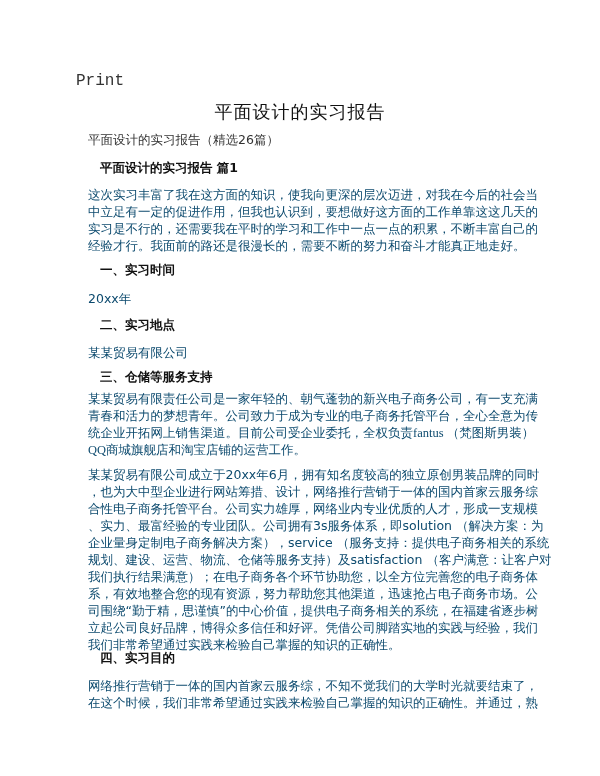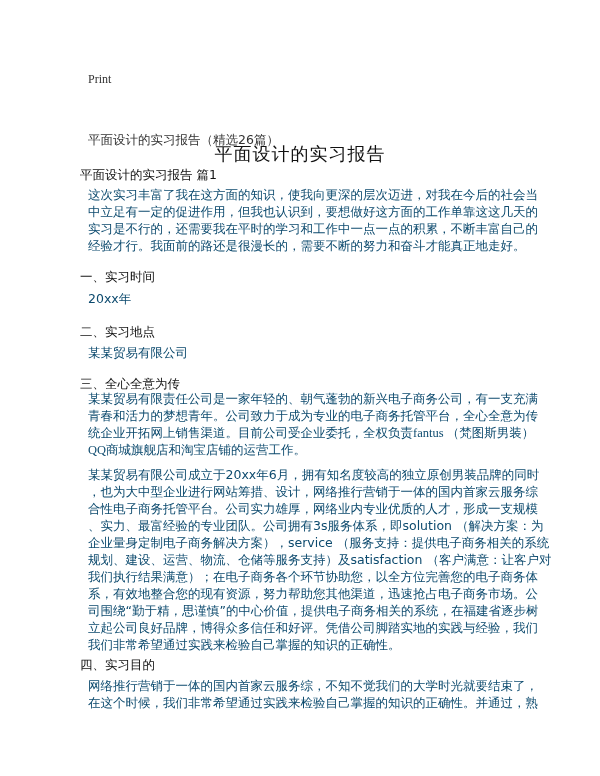--- a/index.html
+++ b/index.html
@@ -3,31 +3,31 @@
   <meta charset="utf-8">
   <style>
     html, body { margin: 0; padding: 0; background: #ffffff; }
     body {
       width: 600px; height: 776px; position: relative; overflow: hidden;
       font-family: "DejaVu Sans", "Liberation Sans", sans-serif;
       color: #222222;
     }
     .page { position: absolute; left: 0; top: 0; width: 600px; height: 776px; background: #fff; }
     .print-label {
-      position: absolute; left: 88px; top: 72px;
-      font-family: Liberation Serif, serif;
-      font-size: 12px; color: #333;
+      position: absolute; left: 76px; top: 72px;
+      font-family: Liberation Mono, monospace;
+      font-size: 16px; color: #333;
     }
     .doc-title {
       position: absolute; left: 0; width: 600px; top: 100px; text-align: center;
-      font-size: 18px; color: #111; letter-spacing: 1px; margin-top: 42px;
+      font-size: 18px; color: #111; letter-spacing: 1px;
     }
     .subtitle { position: absolute; left: 88px; top: 132px; font-size: 12.5px; color: #333; }
     .section-h {
-      position: absolute; left: 80px; font-size: 12.5px; font-weight: normal; color: #111; margin-top: 7px;
+      position: absolute; left: 100px; font-size: 12.5px; font-weight: bold; color: #111;
     }
     .para {
       position: absolute; left: 88px; width: 430px;
       font-size: 12.5px; line-height: 17px; color: #0c4a6e;
     }
     .para .ln { display: block; white-space: nowrap; height: 17px; }
   </style>
 </head>
 <body>
 
@@ -51,21 +51,21 @@
   <div class="section-h" style="top:262px;">一、实习时间</div>
   <div class="para" style="top:290px;">
     <span class="ln">20xx年</span>
   </div>
 
   <div class="section-h" style="top:317px;">二、实习地点</div>
   <div class="para" style="top:344px;">
     <span class="ln">某某贸易有限公司</span>
   </div>
 
-  <div class="section-h" style="top:369px;">三、全心全意为传</div>
+  <div class="section-h" style="top:369px;">三、仓储等服务支持</div>
 
   <div class="para" style="top:391px;font-family:Liberation Serif, serif;">
     <span class="ln">某某贸易有限责任公司是一家年轻的、朝气蓬勃的新兴电子商务公司，有一支充满</span>
     <span class="ln">青春和活力的梦想青年。公司致力于成为专业的电子商务托管平台，全心全意为传</span>
     <span class="ln">统企业开拓网上销售渠道。目前公司受企业委托，全权负责fantus （梵图斯男装）</span>
     <span class="ln">QQ商城旗舰店和淘宝店铺的运营工作。</span>
   </div>
 
   <div class="para" style="top:466px;">
     <span class="ln">某某贸易有限公司成立于20xx年6月，拥有知名度较高的独立原创男装品牌的同时</span>

